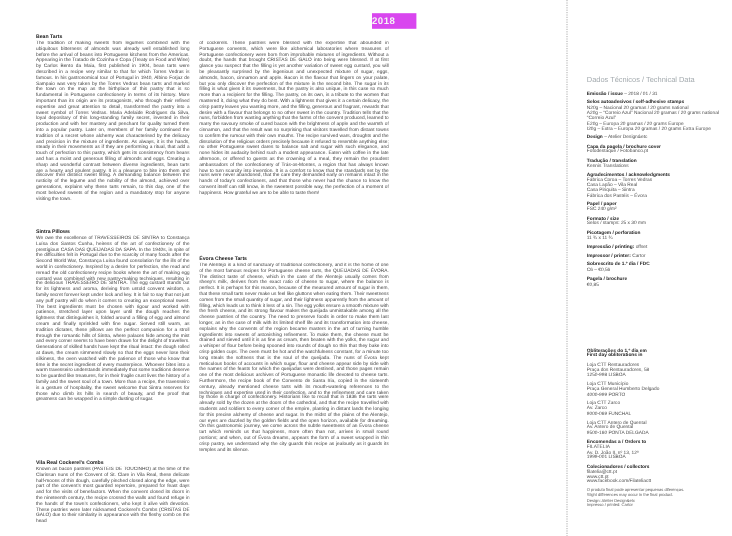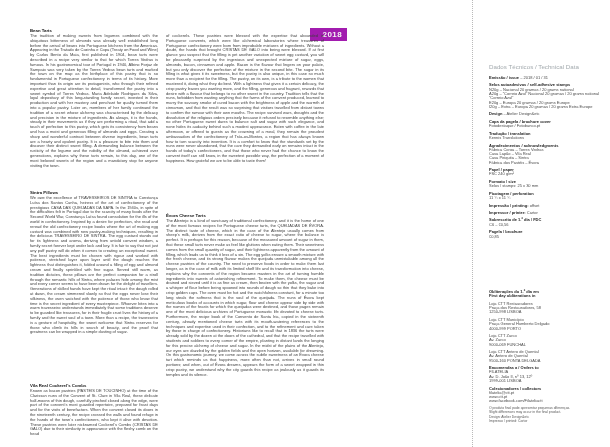--- a/index.html
+++ b/index.html
@@ -1,20 +1,20 @@
 <!DOCTYPE html>
 <html><head>
 <meta charset="utf-8">
 <style>
   html,body{margin:0;padding:0;background:#ffffff;}
   .page{position:relative;width:610px;height:447px;background:#ffffff;overflow:hidden;
         font-family:"Liberation Sans",sans-serif;color:#3a3a3a;}
   
-  .badge{position:absolute;left:310px;top:28px;width:37px;height:13px;background:#a21caf;
-         color:#f4f4f4;font-size:8px;font-weight:bold;line-height:13px;text-align:right;
+  .badge{position:absolute;left:310px;top:11px;width:37px;height:13px;background:#d946ef;
+         color:#f4f4f4;font-size:8px;font-weight:bold;line-height:13px;text-align:left;
          padding-right:5px;box-sizing:border-box;letter-spacing:.4px;}
   
   .col{position:absolute;text-align:justify;}
   .col1{left:30px;top:28px;width:128px;height:419px;}
   .col2{left:166px;top:34px;width:158px;height:413px;}
   .blk{position:absolute;left:0;right:0;margin:0;overflow:hidden;}
   h4.blk{font-size:4.3px;line-height:5px;font-weight:700;color:#161616;}
   p.blk{font-size:4px;line-height:4.8px;color:#3d3d3d;}
   
   .vdots{position:absolute;left:472px;top:0;height:447px;width:0;border-left:1px dotted #b9b9b9;}

